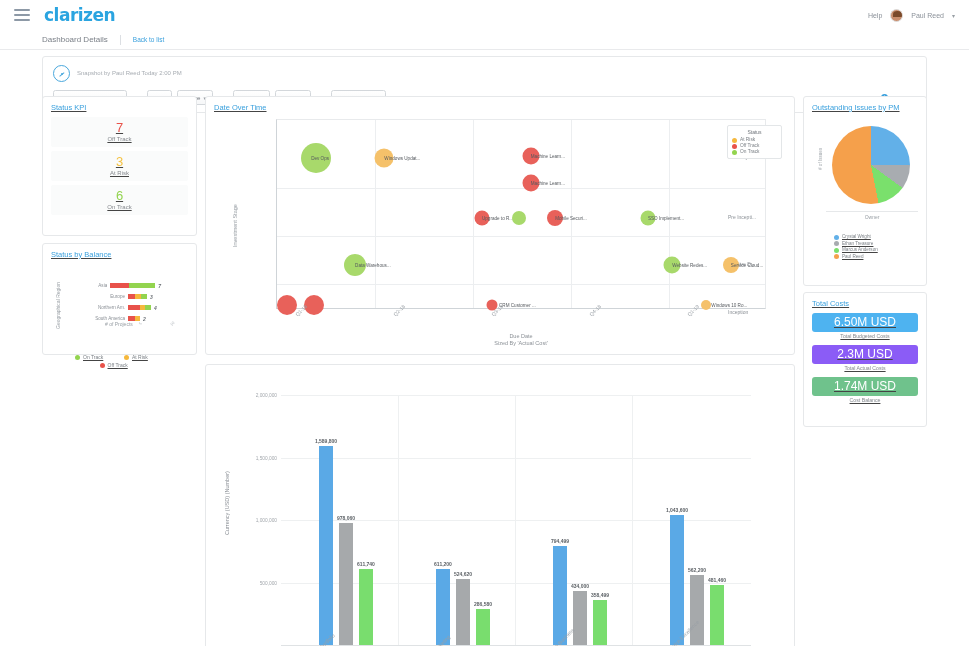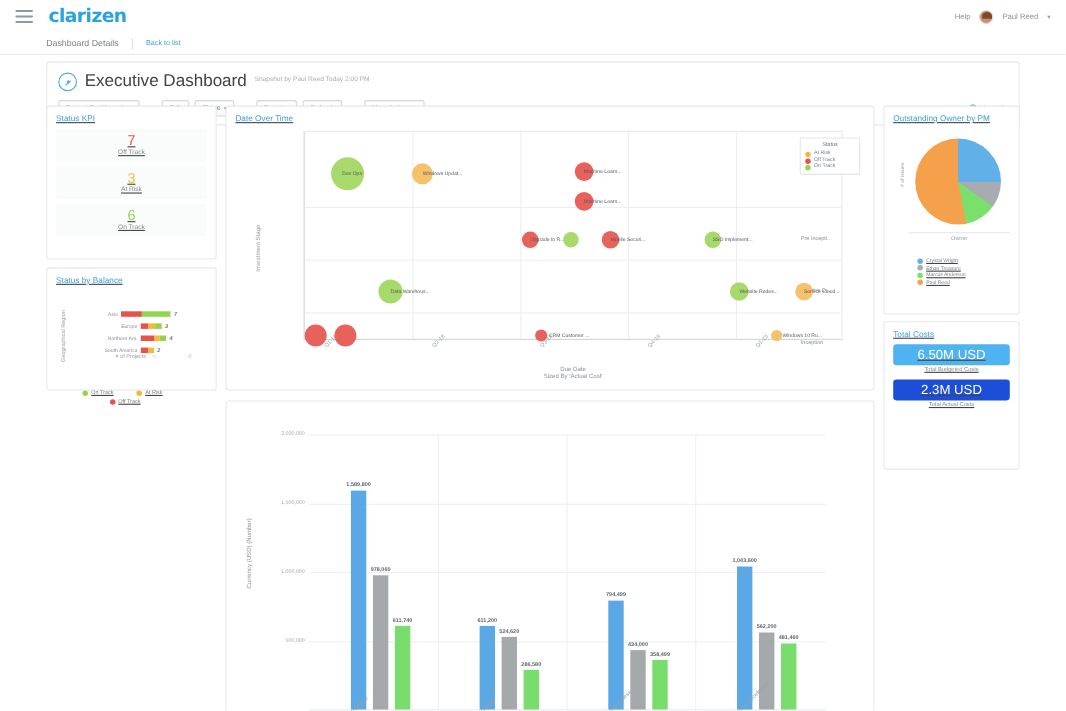--- a/index.html
+++ b/index.html
@@ -133,21 +133,20 @@
 
   <div class="breadcrumb">
     <span>Dashboard Details</span>
     <span class="sep"></span>
     <span class="back">Back to list</span>
   </div>
 
   <div class="titlecard">
     <div class="title-row">
       <span class="gauge-icon"></span>
-      <span class="dash-title">Executive Dashboard</span>
       <span class="dash-sub">Snapshot by Paul Reed Today 2:00 PM</span>
     </div>
     <div class="toolbar">
       <div class="btn"><span>Recent Dashboards</span><span class="cv">▾</span></div>
       <span class="gap"></span>
       <div class="btn"><span>Edit</span></div>
       <div class="btn"><span>Share</span><span class="cv">▾</span></div>
       <span class="gap"></span>
       <div class="btn"><span>Export</span><span class="cv">▾</span></div>
       <div class="btn"><span>Refresh</span></div>
@@ -321,21 +320,21 @@
             <span>Off Track</span>
           </div>
         <div class="it">
             <span class="dot" style="background:#93d44f"></span>
             <span>On Track</span>
           </div>
       </div>
     </div>
 
     <div class="panel" id="issues">
-      <div class="panel-title">Outstanding Owner by PM</div>
+      <div class="panel-title">Outstanding Issues by PM</div>
       <div class="pie-wrap">
         <div class="pie-ytitle"># of Issues</div>
         <div class="pie" style="background:conic-gradient(#62b0e8 0deg 90deg, #a8acb0 90deg 126deg, #7ae06c 126deg 169deg, #f5a04b 169deg 360deg);"></div>
         <div class="pie-xaxis">Owner</div>
       </div>
       <div class="pie-legend">
         <div>
             <span class="dot" style="background:#62b0e8"></span>
             <span>Crystal Wright</span>
           </div>
@@ -355,22 +354,26 @@
     </div>
 
     <div class="panel" id="total-costs">
       <div class="panel-title">Total Costs</div>
       <div class="cost-list">
         <div class="cost-item">
           <div class="cost-pill" style="background:#4eb3f0">6.50M USD</div>
           <div class="cost-cap">Total Budgeted Costs</div>
         </div>
         <div class="cost-item">
-          <div class="cost-pill" style="background:#1d4ed8">2.3M USD</div>
+          <div class="cost-pill" style="background:#8b5cf6">2.3M USD</div>
           <div class="cost-cap">Total Actual Costs</div>
+        </div>
+        <div class="cost-item">
+          <div class="cost-pill" style="background:#6fc28c">1.74M USD</div>
+          <div class="cost-cap">Cost Balance</div>
         </div>
       </div>
     </div>
 
     <div class="panel" id="portfolio">
       <div class="bar-ytitle">Currency (USD) (Number)</div>
 
       <div class="bar-area">
         <div class="bar-gl" style="top:0px"></div>
         <div class="bar-gl" style="top:62.5px"></div>

